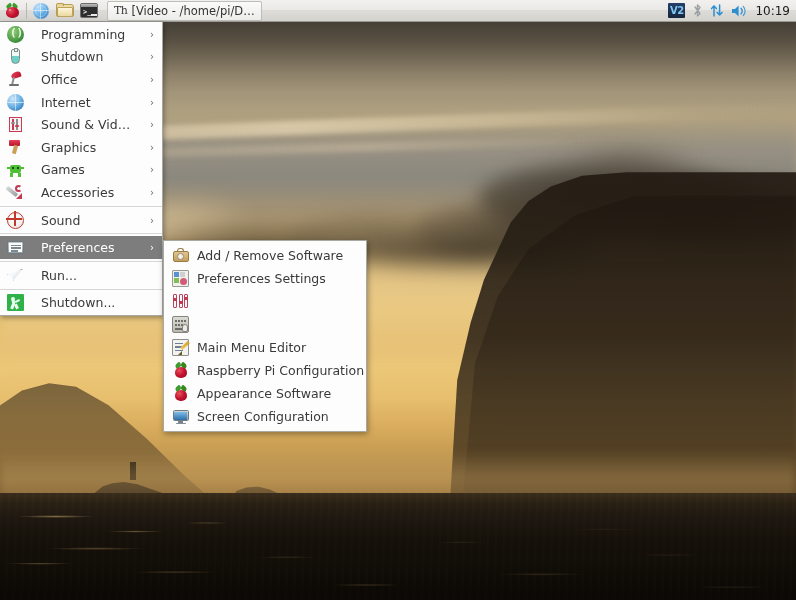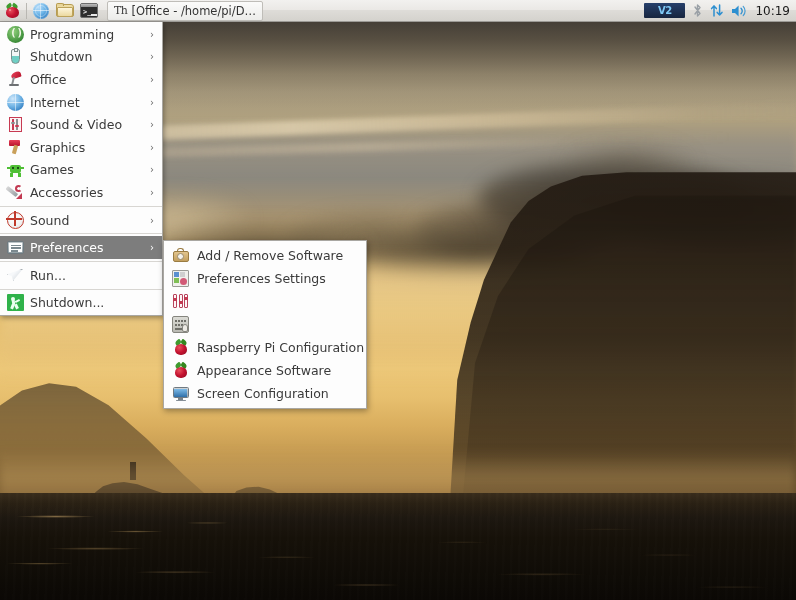--- a/index.html
+++ b/index.html
@@ -285,21 +285,21 @@
     font-size:11.5px; color:#333; max-width:250px;
     white-space:nowrap; overflow:hidden;
     cursor:pointer;
   }
   .thonny-ico{
     font:11px "DejaVu Serif",serif; color:#3a3a3a; letter-spacing:-0.5px;
   }
 
   
   .tray-v2{
-    width:41px;height:15px;border-radius:1px;
+    width:17px;height:15px;border-radius:1px;
     background:linear-gradient(to bottom,#27406b,#17253f);
     color:#7ec8f5; font:bold 10px "DejaVu Sans",sans-serif;
     display:flex;align-items:center;justify-content:center;
     letter-spacing:-0.5px; cursor:pointer;
   }
   .bt{ width:11px;height:15px;position:relative; cursor:pointer;}
   .bt svg{display:block;}
   .netarrows{ width:14px;height:15px; position:relative; cursor:pointer;}
   .vol{ width:15px;height:14px; position:relative; cursor:pointer;}
   .clock{ font-size:12px;color:#1a1a1a; padding-left:2px; cursor:default;}
@@ -308,21 +308,21 @@
   #mainmenu{
     position:absolute; left:0; top:22px; width:163px;
     background:#fdfdfd;
     border:1px solid #a9a7a2; border-top:none; border-left:none;
     box-shadow:1px 2px 5px rgba(0,0,0,0.35);
     z-index:60;
     padding:1px 0 1px 0;
     font-size:12.5px;
   }
   .mi{
-    display:flex; align-items:center; gap:6px;
+    display:flex; align-items:center; gap:17px;
     height:22.6px; padding:0 6px 0 7px;
     color:#3a3a3a; cursor:pointer; position:relative;
     white-space:nowrap;
   }
   .mi.selected{ background:#7d7d7d; color:#ffffff; }
   .mi .label{ flex:1; overflow:hidden; text-overflow:ellipsis;}
   .mi .arrow{ font-size:10px; color:#6a6a6a; padding-right:2px;}
   .mi.selected .arrow{ color:#ffffff; }
   .mi-ico{ width:17px;height:17px;flex:0 0 17px;position:relative;}
   .msep{ height:1px; background:#d8d6d2; margin:2px 0; }
@@ -539,21 +539,21 @@
     <div class="launcher" title="Terminal">
       <span class="term">
         <span class="bar"></span>
           <span class="p">&gt;_</span>
           <span class="u"></span>
       </span>
     </div>
 
     <div class="taskbtn">
       <span class="thonny-ico">Th</span>
-      <span>[Office  -  /home/pi/D…</span>
+      <span>[Video  -  /home/pi/D…</span>
     </div>
   </div>
 
   <div class="panel-right">
     <div class="tray-v2">V2</div>
 
     <div class="bt">
       <svg width="11" height="15" viewBox="0 0 11 15" aria-hidden="true">
         <path d="M3 4 L8 10.5 L5.5 13 L5.5 2 L8 4.5 L3 11" fill="none" stroke="#9aa0a6" stroke-width="1.4" stroke-linejoin="round" stroke-linecap="round"></path>
       </svg>
@@ -741,20 +741,30 @@
       <span class="kk" style="left:8px;top:3px"></span>
         <span class="kk" style="left:11px;top:3px"></span>
       <span class="kk" style="left:2px;top:7px"></span>
         <span class="kk" style="left:5px;top:7px"></span>
       <span class="kk" style="left:8px;top:7px"></span>
       <span class="kk" style="left:2px;top:11px;width:7px"></span>
       <span class="mouse"></span>
     </span>
   </div>
 
+  <div class="si">
+    <span class="mi-ico ic-mainmenu">
+      <span class="ln m1"></span>
+        <span class="ln m2"></span>
+        <span class="ln m3"></span>
+      <span class="pencil"></span>
+        <span class="ptip"></span>
+    </span>
+    <span>Main Menu Editor</span>
+  </div>
 
   <div class="si">
     <span class="mi-ico ic-berry">
         <span class="l1"></span>
         <span class="l2"></span>
         <span class="b"></span>
       </span>
     <span>Raspberry Pi Configuration</span>
   </div>
 

